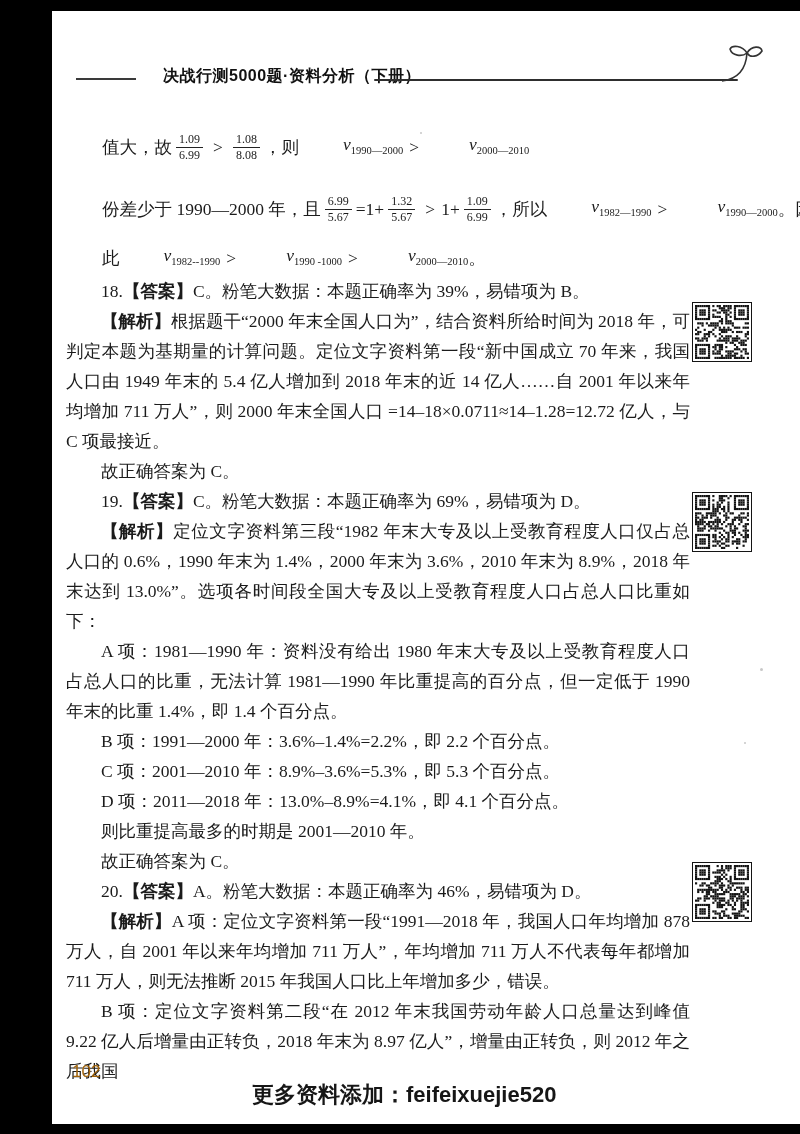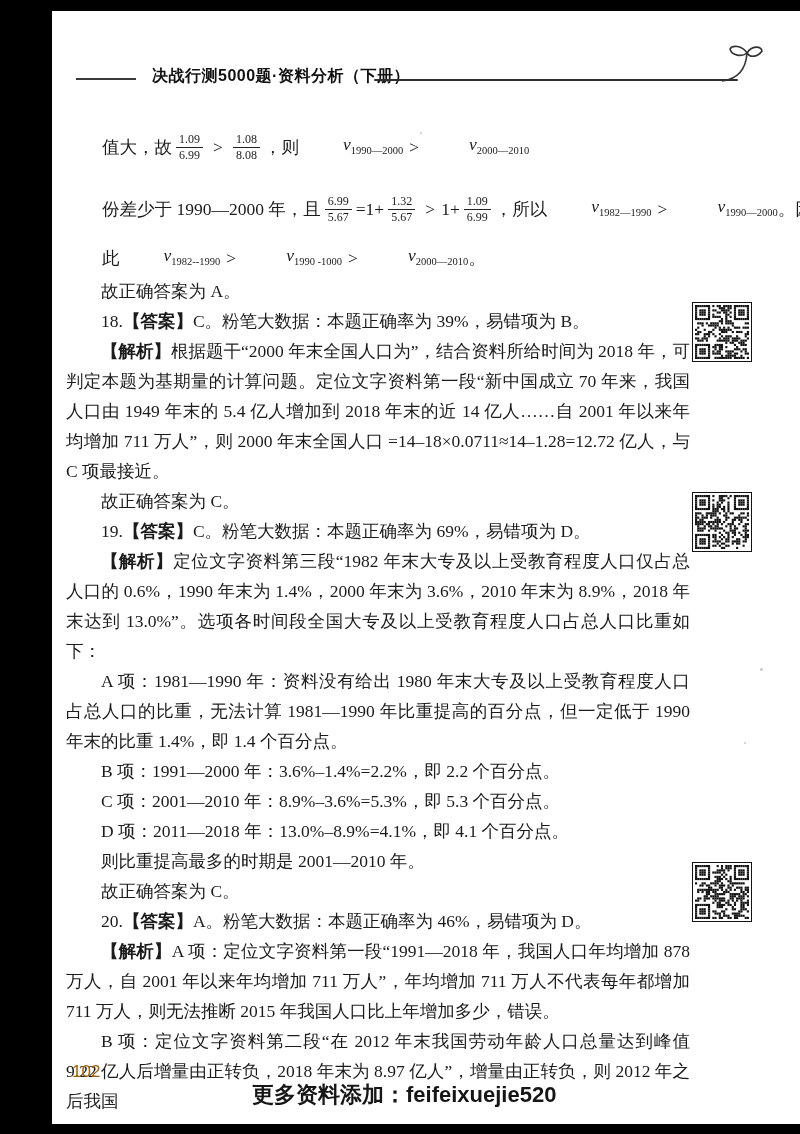--- a/index.html
+++ b/index.html
@@ -10,21 +10,21 @@
   }
   .scan-border{position:absolute;background:#000;}
   #border-left{left:0;top:0;width:52px;height:1134px;}
   #border-top{left:0;top:0;width:800px;height:11px;}
   #border-bottom{left:0;top:1124px;width:800px;height:10px;}
 
   
   .hdr{position:absolute;left:52px;top:55px;width:748px;height:46px;}
   .hdr-dash{position:absolute;left:24px;top:23px;width:60px;height:2px;background:#3a3a3a;}
   .hdr-title{
-    position:absolute;left:100px;top:11px;
+    position:absolute;left:111px;top:11px;
     font-family:"Liberation Sans","DejaVu Sans",sans-serif;
     font-weight:bold;font-size:16px;letter-spacing:.5px;color:#111;white-space:nowrap;
   }
   .hdr-rule{position:absolute;left:322px;top:24px;width:364px;height:2px;background:#2e2e2e;border-radius:1px;}
   .hdr-leaf{position:absolute;left:668px;top:-12px;width:44px;height:44px;}
 
   
   .body-text{
     position:absolute;left:66px;top:116px;width:624px;
     font-size:17.5px;line-height:30px;text-align:justify;
@@ -125,21 +125,20 @@
   <div class="mline short">
     <span>此</span>
     <span class="vv"><span>v</span><sub>1982--1990</sub></span>
     <span class="op">&gt;</span>
     <span class="vv"><span>v</span><sub>1990 -1000</sub></span>
     <span class="op">&gt;</span>
     <span class="vv"><span>v</span><sub>2000—2010</sub></span>
     <span>。</span>
   </div>
 
-<p><span>故正确答案为 A。</span></p>
     <p><span>18.</span><b>【答案】</b><span>C。粉笔大数据：本题正确率为 39%，易错项为 B。</span></p>
     <p><b>【解析】</b><span>根据题干“2000 年末全国人口为”，结合资料所给时间为 2018 年，可判定本题为基期量的计算问题。定位文字资料第一段“新中国成立 70 年来，我国人口由 1949 年末的 5.4 亿人增加到 2018 年末的近 14 亿人……自 2001 年以来年均增加 711 万人”，则 2000 年末全国人口 =14–18×0.0711≈14–1.28=12.72 亿人，与 C 项最接近。</span></p>
     <p><span>故正确答案为 C。</span></p>
     <p><span>19.</span><b>【答案】</b><span>C。粉笔大数据：本题正确率为 69%，易错项为 D。</span></p>
     <p><b>【解析】</b><span>定位文字资料第三段“1982 年末大专及以上受教育程度人口仅占总人口的 0.6%，1990 年末为 1.4%，2000 年末为 3.6%，2010 年末为 8.9%，2018 年末达到 13.0%”。选项各时间段全国大专及以上受教育程度人口占总人口比重如下：</span></p>
     <p><span>A 项：1981—1990 年：资料没有给出 1980 年末大专及以上受教育程度人口占总人口的比重，无法计算 1981—1990 年比重提高的百分点，但一定低于 1990 年末的比重 1.4%，即 1.4 个百分点。</span></p>
     <p><span>B 项：1991—2000 年：3.6%–1.4%=2.2%，即 2.2 个百分点。</span></p>
     <p><span>C 项：2001—2010 年：8.9%–3.6%=5.3%，即 5.3 个百分点。</span></p>
     <p><span>D 项：2011—2018 年：13.0%–8.9%=4.1%，即 4.1 个百分点。</span></p>
     <p><span>则比重提高最多的时期是 2001—2010 年。</span></p>

